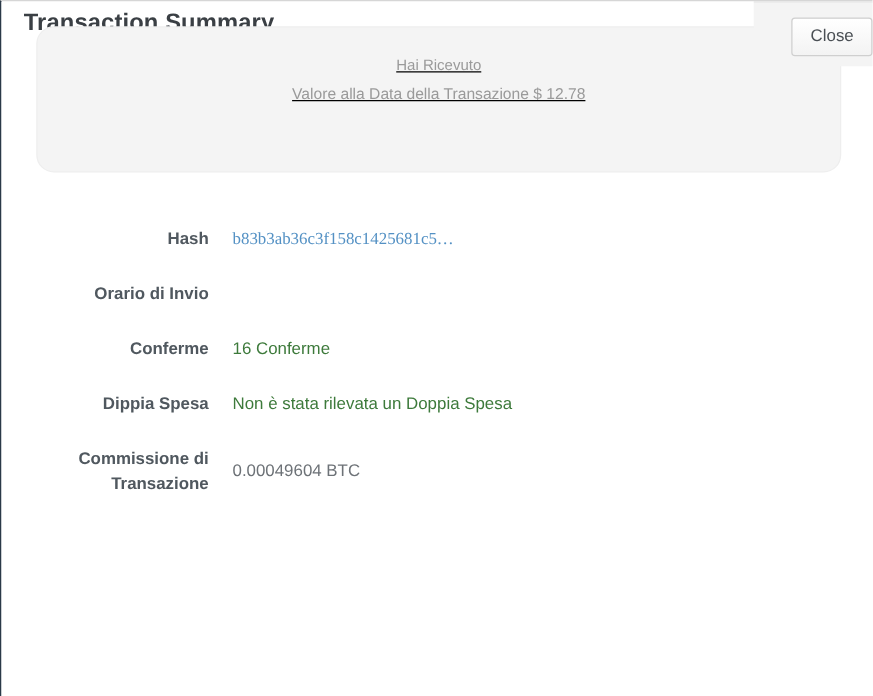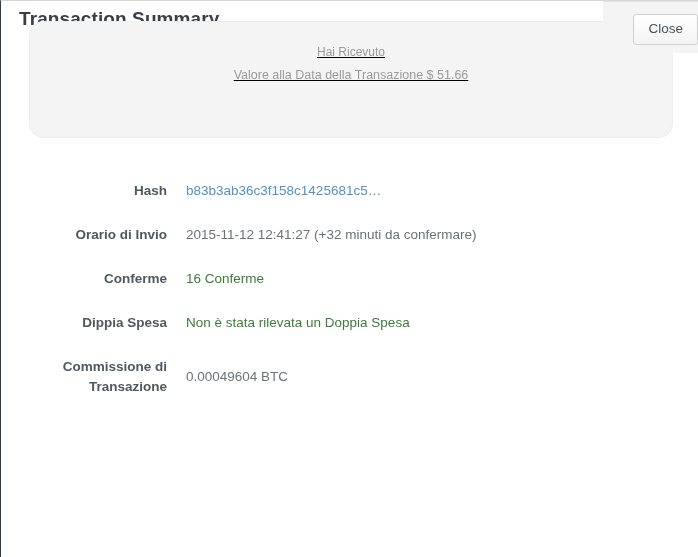--- a/index.html
+++ b/index.html
@@ -130,20 +130,21 @@
     flex: 1 1 auto;
     padding-left: 19px;
     font-size: 13.5px;
     color: #6d7277;
     line-height: 20px;
   }
   .detail-value.link {
     color: #5491c4;
     cursor: pointer;
     text-decoration: none;
+    font-family: Liberation Serif, serif;
   }
   .detail-value.ok {
     color: #3d7a3b;
   }
 
   
   .modal-footer {
     position: relative;
     flex: 0 0 auto;
     height: 52px;
@@ -174,33 +175,32 @@
 
   <div class="modal-header">
     <div class="modal-title">Transaction Summary</div>
     <button class="close-x">×</button>
   </div>
 
   <div class="modal-body">
 
     <div class="summary-panel">
       <div class="summary-label">Hai Ricevuto</div>
-      <div class="summary-sub">Valore alla Data della Transazione $ 51.66</div>
+      <div class="summary-sub">Valore alla Data della Transazione $ 12.78</div>
     </div>
 
     <div class="details">
 
       <div class="detail-row">
         <div class="detail-label">Hash</div>
         <div class="detail-value link">b83b3ab36c3f158c1425681c5…</div>
       </div>
 
       <div class="detail-row">
         <div class="detail-label">Orario di Invio</div>
-        <div class="detail-value">2015-11-12 12:41:27 (+32 minuti da confermare)</div>
       </div>
 
       <div class="detail-row">
         <div class="detail-label">Conferme</div>
         <div class="detail-value ok">16 Conferme</div>
       </div>
 
       <div class="detail-row">
         <div class="detail-label">Dippia Spesa</div>
         <div class="detail-value ok">Non è stata rilevata un Doppia Spesa</div>

